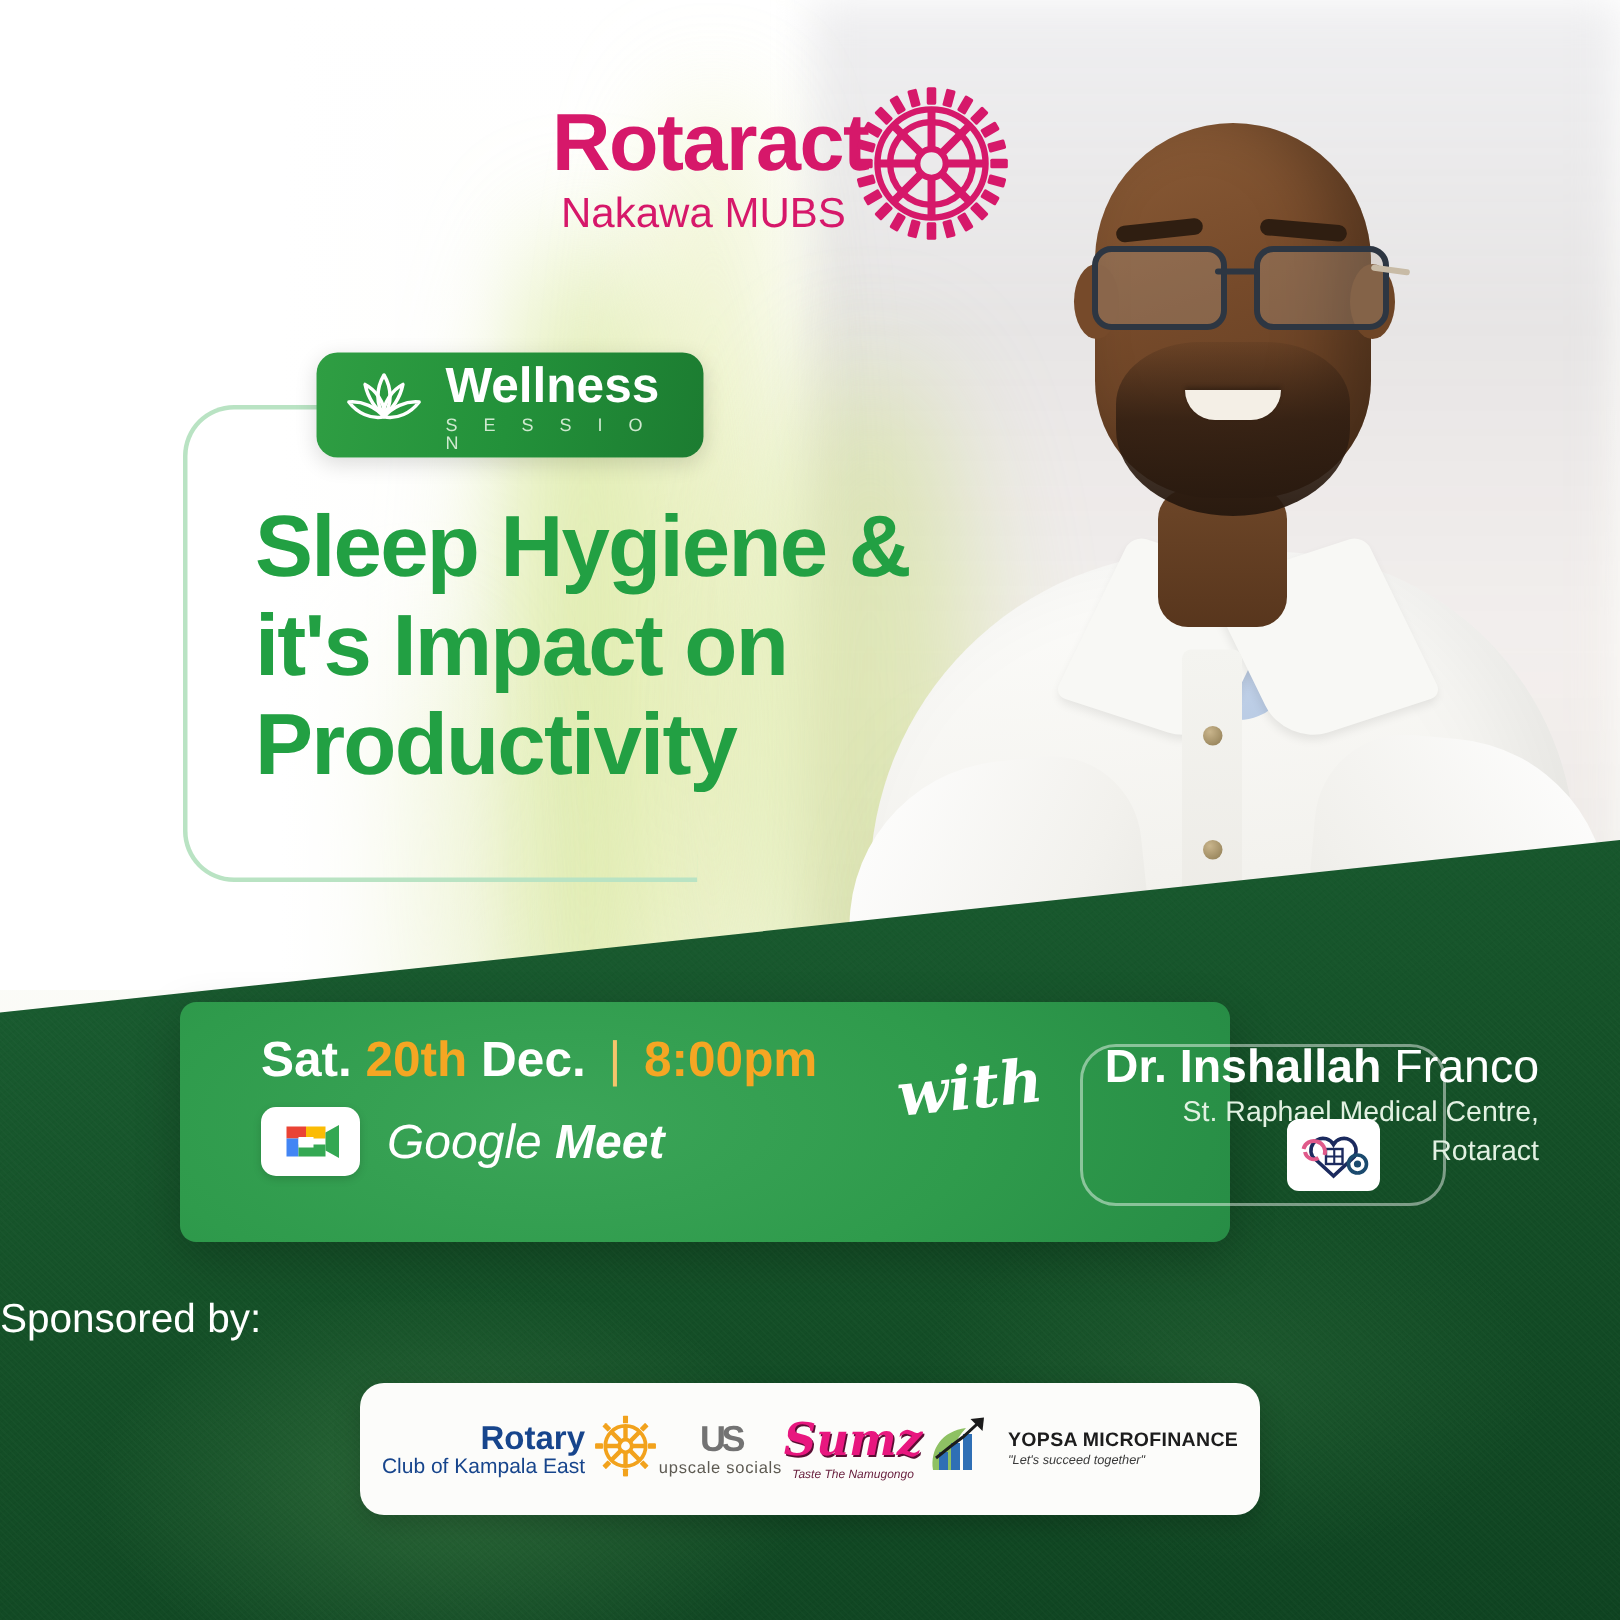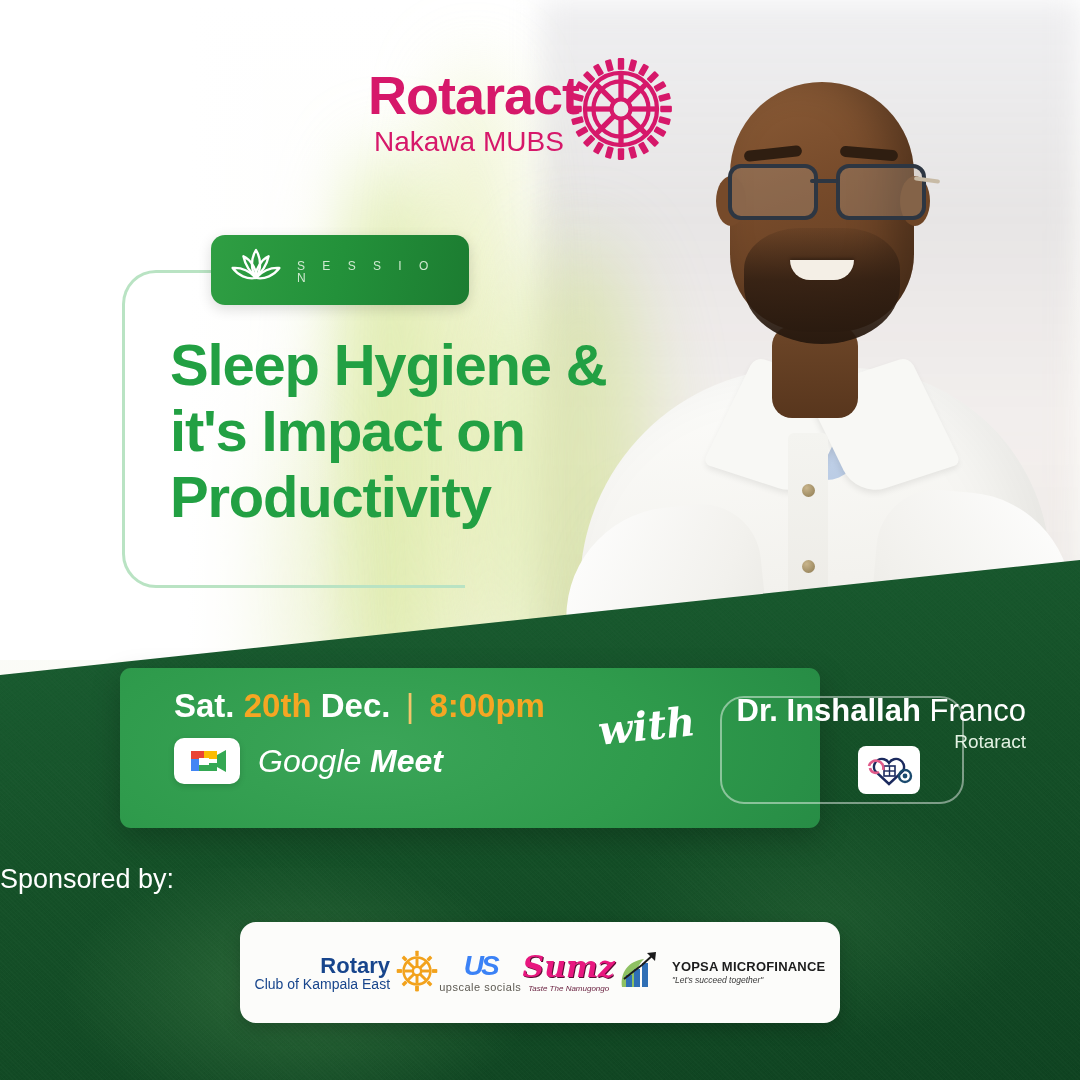--- a/index.html
+++ b/index.html
@@ -146,30 +146,30 @@
   .sp-wrap{position:absolute;left:596px;top:26px;width:310px;text-align:right;}
   .sp-name{font-size:31px;color:#ffffff;line-height:1.1;white-space:nowrap;}
   .sp-name b{font-weight:bold;}
   .sp-org{font-size:19px;color:#e2f1e2;line-height:1.18;margin-top:3px;}
   .sp-logo{position:absolute;left:858px;top:746px;width:62px;height:48px;border-radius:8px;
      background:#ffffff;display:flex;align-items:center;justify-content:center;}
 
   
   .sponsored{position:absolute;left:0;top:864px;width:1080px;text-align:left;
      font-size:27px;color:#ffffff;}
-  .sponsor-card{position:absolute;left:240px;top:922px;width:600px;height:101px;
+  .sponsor-card{position:absolute;left:240px;top:922px;width:600px;height:88px;
      background:#fcfcfa;border-radius:16px;display:flex;align-items:center;
      justify-content:space-around;padding:0 14px;box-sizing:border-box;
      box-shadow:0 6px 18px rgba(0,0,0,.2);}
   .sp-item{display:flex;align-items:center;gap:6px;}
   .rotary-txt{text-align:right;line-height:1.05;}
   .rotary-main{font-size:22px;font-weight:bold;color:#17458c;}
   .rotary-sub{font-size:14px;color:#17458c;}
   .us-wrap{text-align:center;line-height:1;}
-  .us-mark{font-size:28px;font-weight:bold;color:#3b82f6;letter-spacing:-3px;font-style:italic;}
+  .us-mark{font-size:24px;font-weight:bold;color:#737373;letter-spacing:-3px;}
   .us-sub{font-size:11px;color:#5d5a52;letter-spacing:.5px;margin-top:2px;}
   .sumz-wrap{text-align:center;line-height:1;}
   .sumz-mark{font-size:30px;font-weight:bold;color:#e8177f;font-family:"DejaVu Serif",serif;
      font-style:italic;text-shadow:1px 1px 0 #5b0d33;}
   .sumz-sub{font-size:8px;color:#6a2240;font-style:italic;margin-top:3px;}
   .yopsa-wrap{line-height:1.1;text-align:left;}
   .yopsa-main{font-size:13px;font-weight:bold;color:#1c1c1c;letter-spacing:.2px;}
   .yopsa-sub{font-size:8.5px;color:#3a3a3a;font-style:italic;margin-top:2px;}
 </style>
 </head>
@@ -273,20 +273,21 @@
         <g fill="none" stroke="#ffffff" stroke-width="2.6" stroke-linejoin="round">
           <path d="M30 4 C24 14 24 26 30 34 C36 26 36 14 30 4 Z"></path>
           <path d="M16 11 C18 21 24 30 31 34 C30 24 24 15 16 11 Z"></path>
           <path d="M44 11 C42 21 36 30 29 34 C30 24 36 15 44 11 Z"></path>
           <path d="M4 24 C10 32 20 37 30 35 C24 28 14 23 4 24 Z"></path>
           <path d="M56 24 C50 32 40 37 30 35 C36 28 46 23 56 24 Z"></path>
         </g>
       </svg>
     </span>
     <span class="badge-txt">
+      <span class="badge-title">Wellness</span>
       <span class="badge-sub">S E S S I O N</span>
     </span>
   </div>
 
   <div class="headline">Sleep Hygiene &amp; it's Impact on Productivity</div>
 
   <div class="darkgreen">
     <div class="dg-noise"></div>
   </div>
 
@@ -311,20 +312,21 @@
           </svg>
         </span>
         <span class="ib-meetlabel"><span>Google</span> <b>Meet</b></span>
       </div>
     </div>
 
     <div class="ib-with">with</div>
     <div class="ib-speaker"></div>
     <div class="sp-wrap">
       <div class="sp-name"><b>Dr. Inshallah</b> <span>Franco</span></div>
+      <div class="sp-org">St. Raphael Medical Centre,</div>
       <div class="sp-org">Rotaract</div>
     </div>
   </div>
 
   <div class="sp-logo">
     <svg width="48" height="36" viewBox="0 0 48 36">
       <path d="M24 32 L10 19 a8 8 0 0 1 14 -8 a8 8 0 0 1 14 8 Z" fill="none" stroke="#1b2a5e" stroke-width="2.4"></path>
       <rect x="19" y="14" width="11" height="10" fill="none" stroke="#1b2a5e" stroke-width="1.6"></rect>
       <line x1="24.5" y1="14" x2="24.5" y2="24" stroke="#1b2a5e" stroke-width="1.4"></line>
       <line x1="19" y1="19" x2="30" y2="19" stroke="#1b2a5e" stroke-width="1.4"></line>

